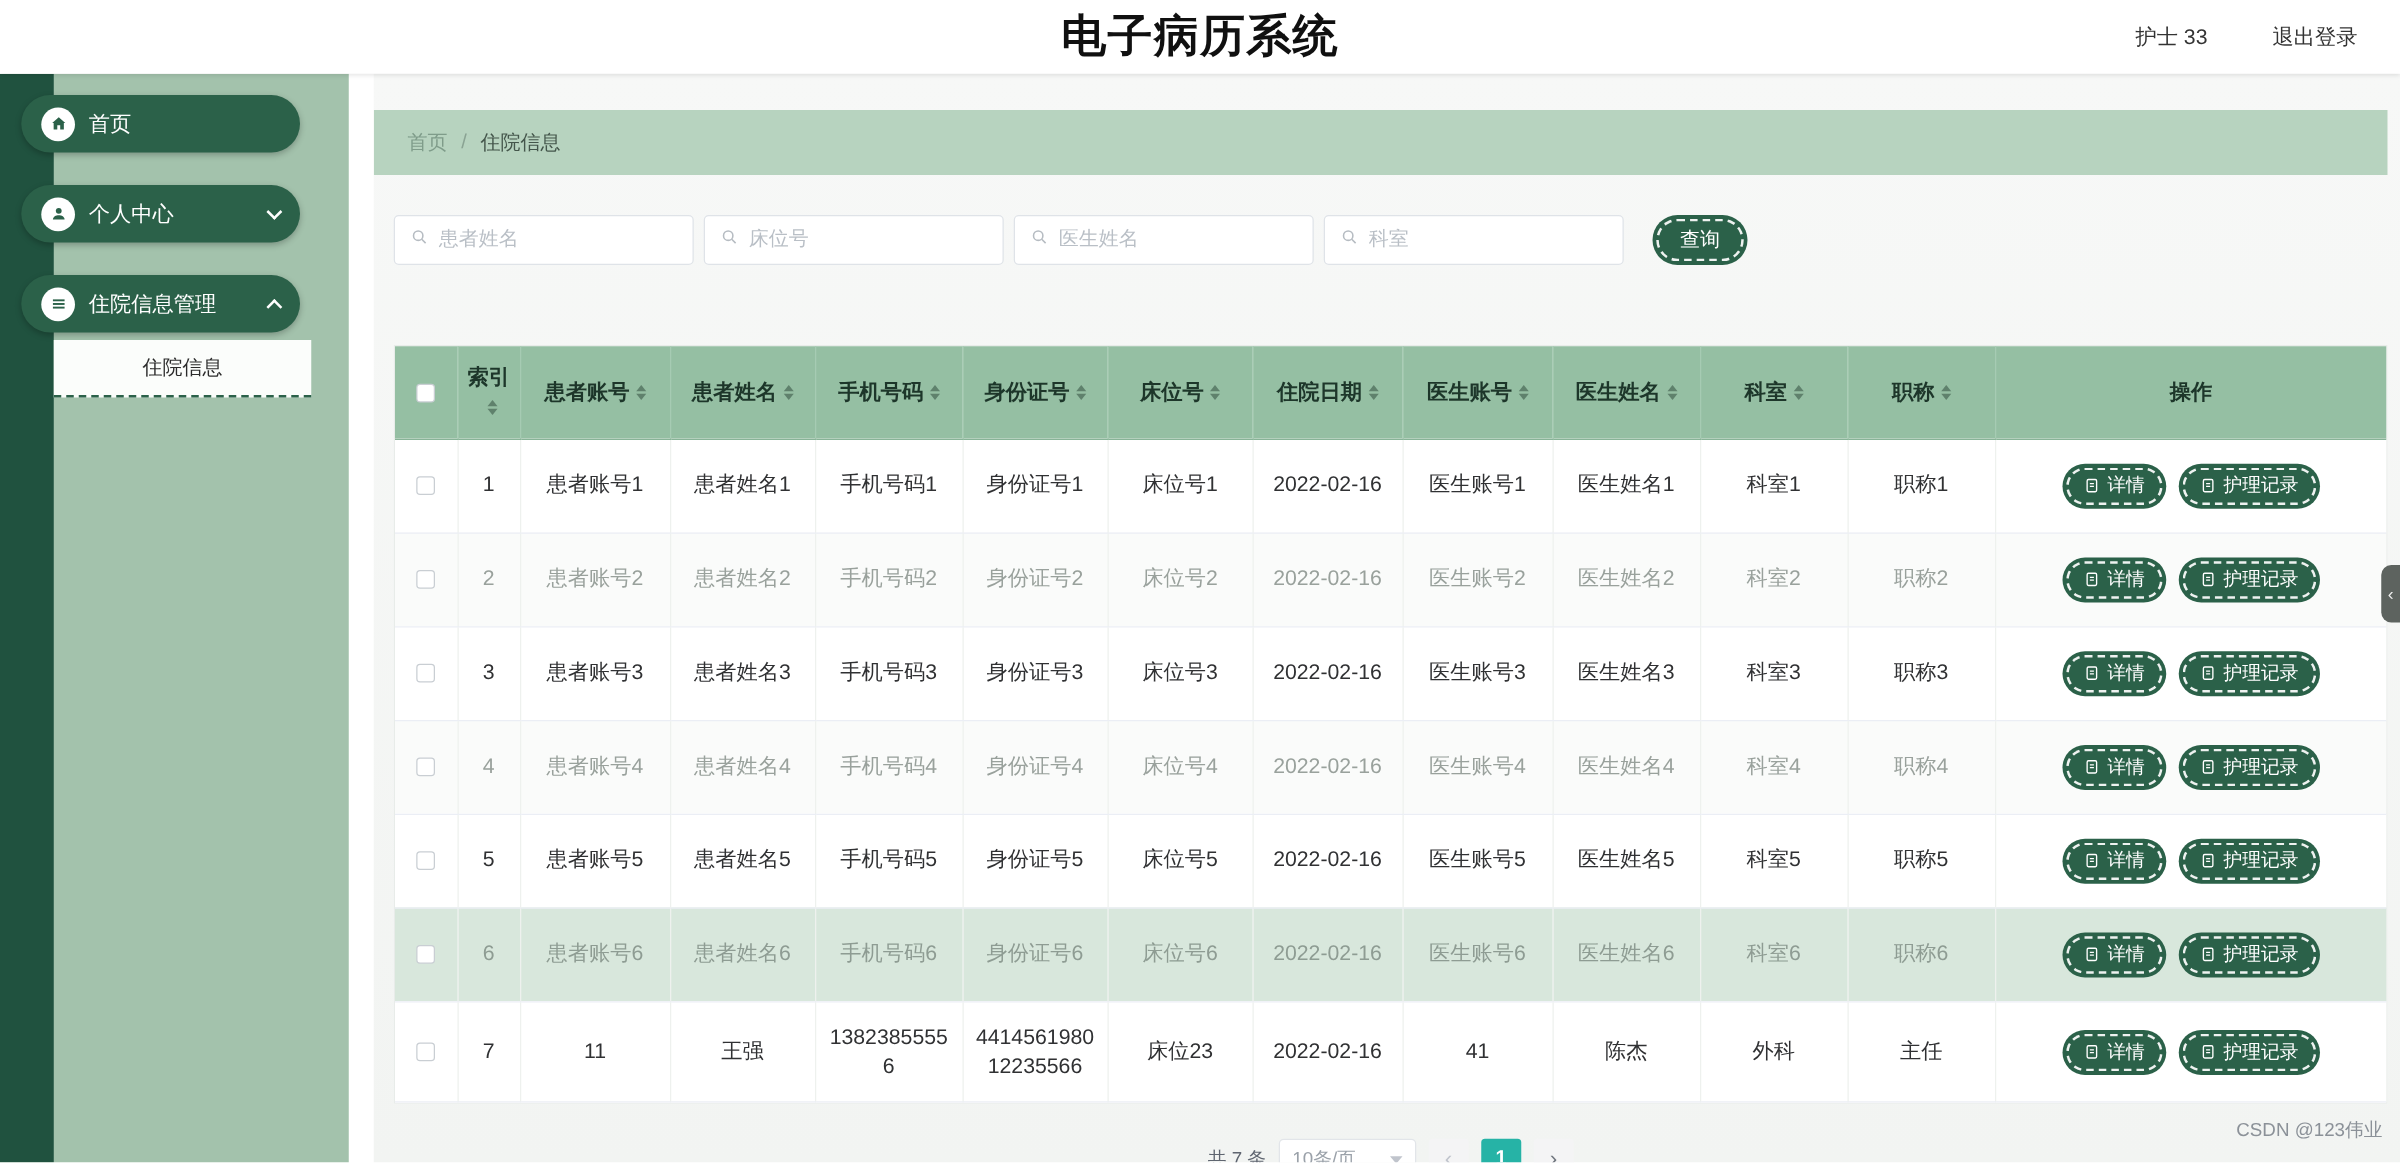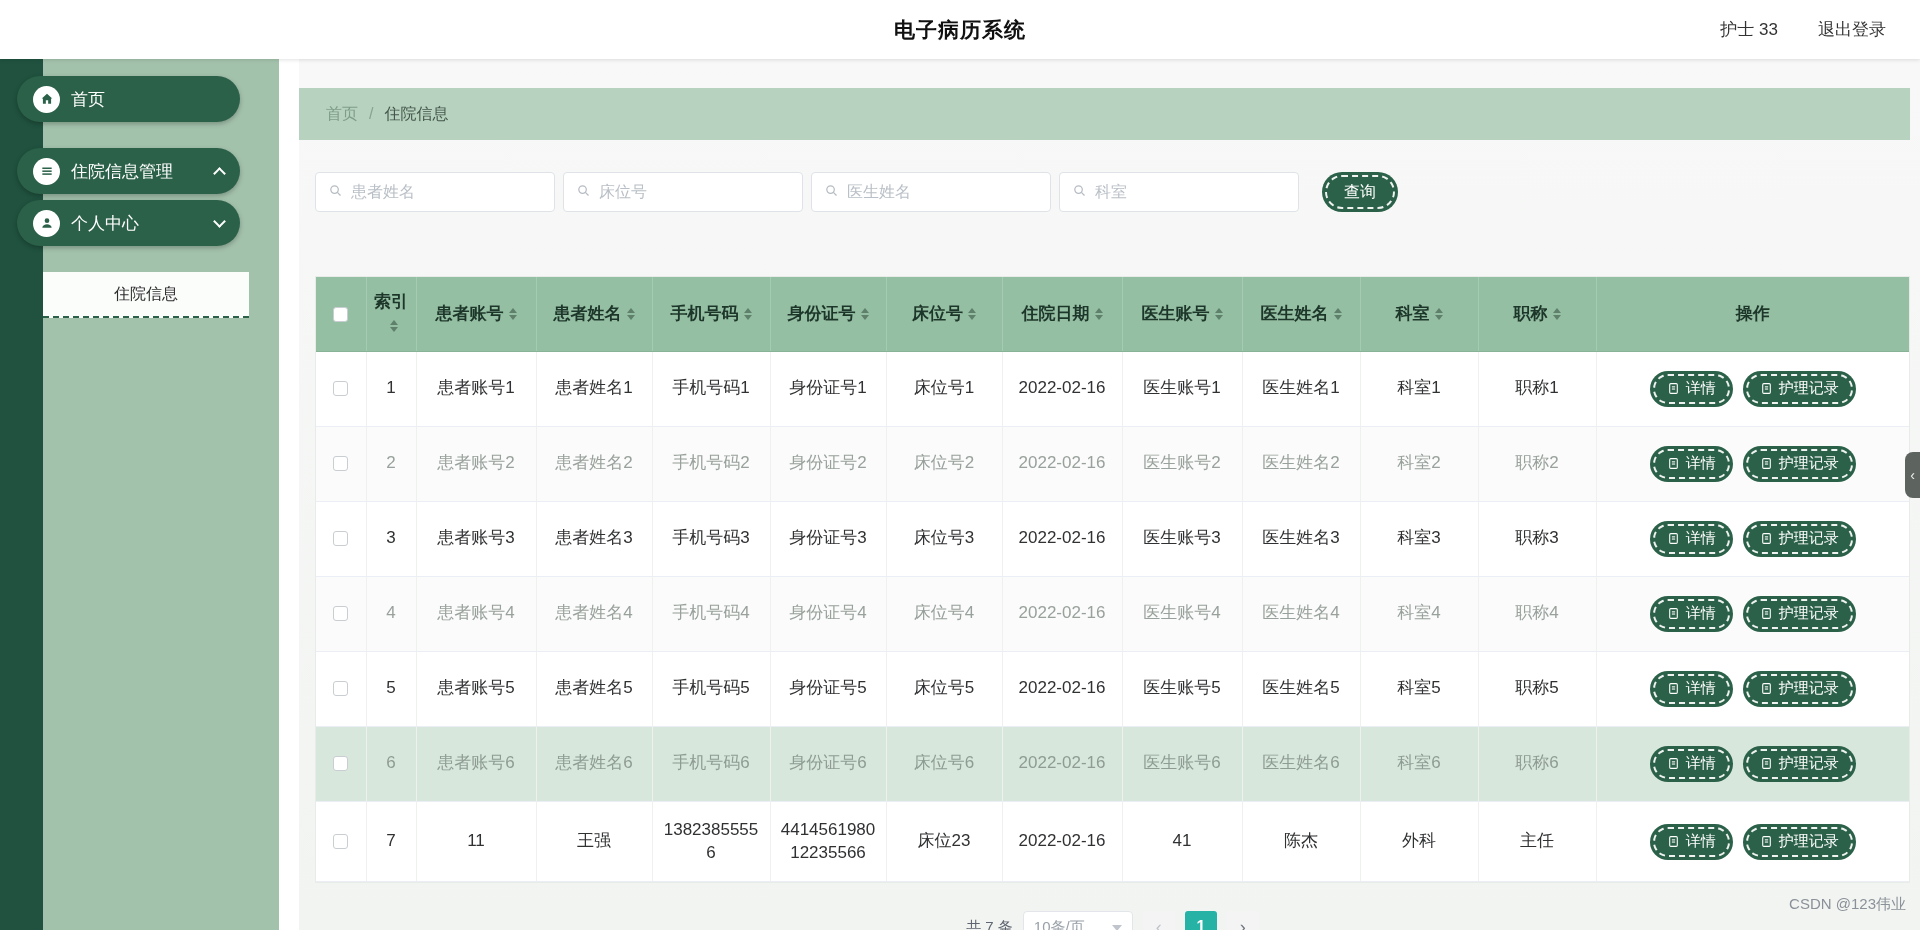--- a/index.html
+++ b/index.html
@@ -2,22 +2,22 @@
 <html><head>
 <meta charset="utf-8">
 <style>
   * { margin:0; padding:0; box-sizing:border-box; }
   html,body { width:1920px; height:930px; }
   body { font-family:"Liberation Sans","DejaVu Sans",sans-serif; background:#fff; overflow:hidden; }
   .page { position:relative; width:1920px; height:930px; display:flex; flex-direction:column; }
 
   
   .topbar { height:59px; background:#fff; position:relative; box-shadow:0 1px 4px rgba(0,0,0,.12); z-index:5; flex:0 0 auto; display:flex; align-items:center; }
-  .topbar-title { position:absolute; left:50%; transform:translateX(-50%); font-size:21px; font-weight:bold; color:#101010; letter-spacing:1px; }
-  .topbar-right { position:absolute; right:34px; display:flex; gap:40px; font-size:17px; color:#333; align-items:flex-end; }
+  .topbar-title { position:absolute; left:50%; transform:translateX(-50%); font-size:36px; font-weight:bold; color:#101010; letter-spacing:1px; }
+  .topbar-right { position:absolute; right:34px; display:flex; gap:52px; font-size:17px; color:#333; align-items:flex-end; }
   .logout { cursor:pointer; }
 
   .layout { flex:1; display:flex; min-height:0; }
 
   
   .sidebar { width:279px; flex:0 0 auto; position:relative; background:#a3c2ac; padding-top:17px; overflow:hidden; }
   .side-strip { position:absolute; left:0; top:0; bottom:0; width:43px; background:#20523f; }
   .pill { position:relative; z-index:2; margin:0 0 26px 17px; width:223px; height:46px; background:#2b6149; border-radius:23px; display:flex; align-items:center; padding:0 16px; gap:11px; color:#fff; font-size:17px; cursor:pointer; box-shadow:0 2px 5px rgba(0,0,0,.25); }
   .pill.mb-small { margin-bottom:6px; }
   .icon-badge { width:27px; height:27px; border-radius:50%; background:#fff; display:flex; align-items:center; justify-content:center; flex:0 0 auto; }
@@ -93,41 +93,41 @@
 
       <div class="pill">
         <span class="icon-badge">
           <svg viewBox="0 0 24 24" width="14" height="14">
               <path d="M12 3 3 11h2v9h5v-6h4v6h5v-9h2z" fill="#2b6149"></path>
             </svg>
         </span>
         <span>首页</span>
       </div>
 
+      <div class="pill">
+        <span class="icon-badge">
+          <svg viewBox="0 0 24 24" width="14" height="14">
+              <circle cx="12" cy="8" r="4" fill="#2b6149"></circle>
+              <path d="M4 20c0-4 4-6 8-6s8 2 8 6z" fill="#2b6149"></path>
+            </svg>
+        </span>
+        <span>个人中心</span>
+        <i class="chev down"></i>
+      </div>
+
       <div class="pill mb-small">
         <span class="icon-badge">
           <svg viewBox="0 0 24 24" width="14" height="14">
               <rect x="4" y="6" width="16" height="2.6" fill="#2b6149"></rect>
               <rect x="4" y="11" width="16" height="2.6" fill="#2b6149"></rect>
               <rect x="4" y="16" width="16" height="2.6" fill="#2b6149"></rect>
             </svg>
         </span>
         <span>住院信息管理</span>
         <i class="chev up"></i>
-      </div>
-
-      <div class="pill">
-        <span class="icon-badge">
-          <svg viewBox="0 0 24 24" width="14" height="14">
-              <circle cx="12" cy="8" r="4" fill="#2b6149"></circle>
-              <path d="M4 20c0-4 4-6 8-6s8 2 8 6z" fill="#2b6149"></path>
-            </svg>
-        </span>
-        <span>个人中心</span>
-        <i class="chev down"></i>
       </div>
 
       <div class="submenu">
         <span>住院信息</span>
       </div>
 
     </aside>
 
     <main class="main">
       <div class="surface">

